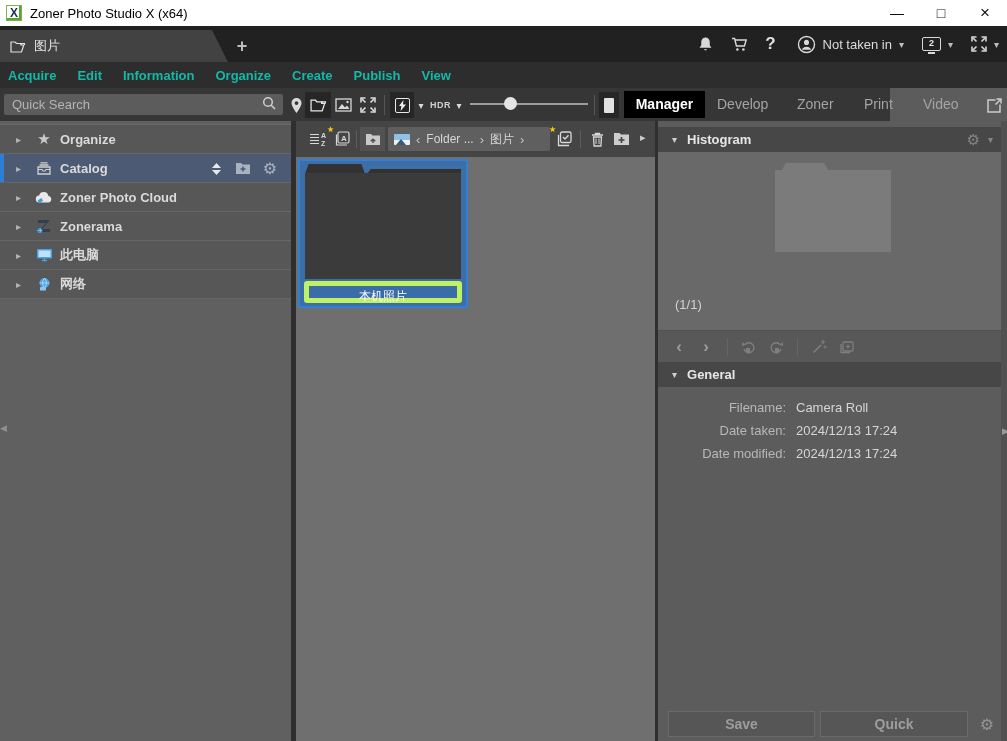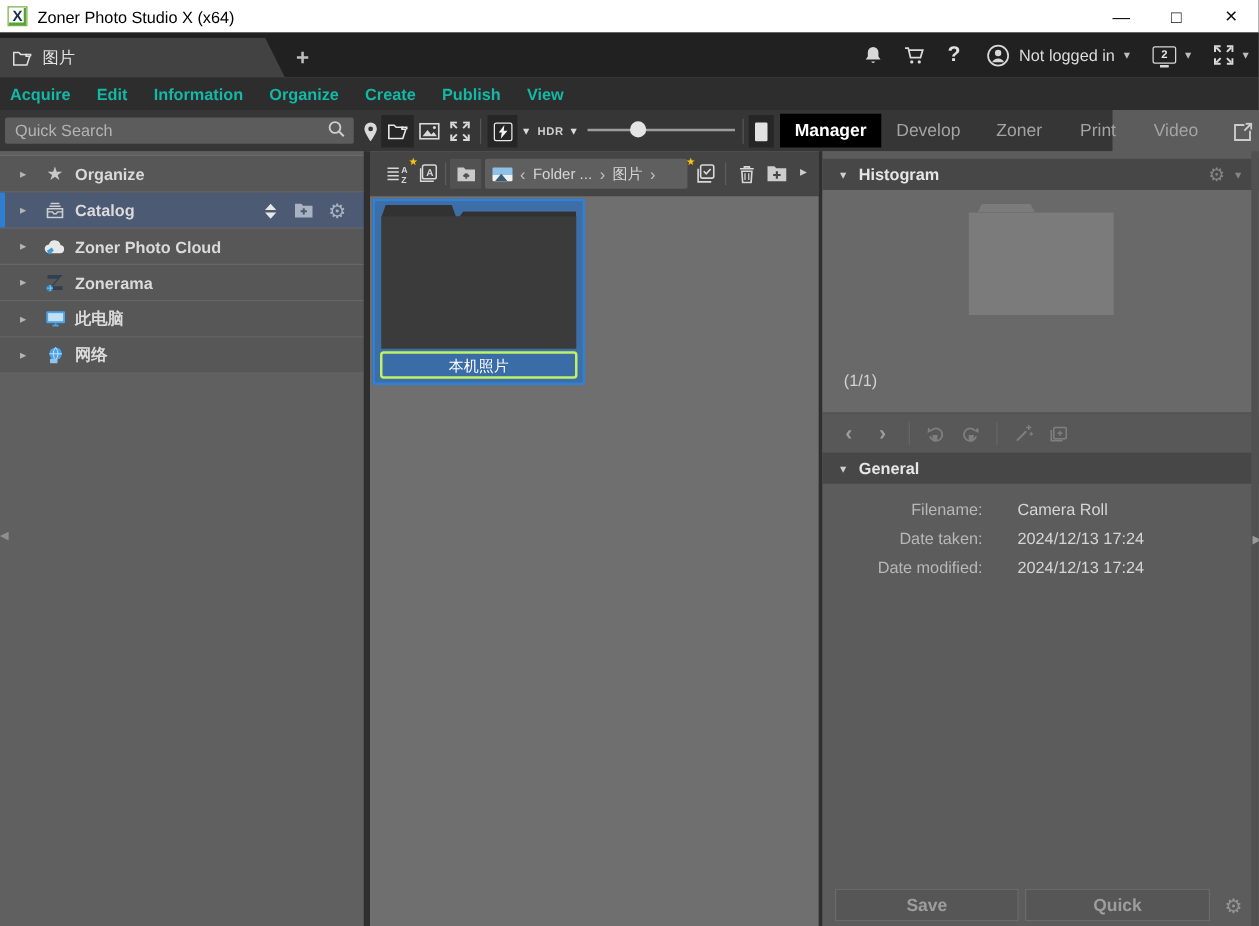--- a/index.html
+++ b/index.html
@@ -77,41 +77,41 @@
   .thumb-mini { width:16px; height:11px; border-radius:1px; background:linear-gradient(#8fc0e8 0 55%, #f0f0f0 55% 100%); position:relative; overflow:hidden; }
   .thumb-mini::after { content:""; position:absolute; left:2px; bottom:0; border-left:5px solid transparent; border-right:5px solid transparent; border-bottom:6px solid #3a5a78; }
   .star-badge { position:absolute; top:-1px; left:-3px; font-size:8px; color:#f6c51e; text-shadow:0 0 1px #8a6d00; }
   .bt-more { position:absolute; left:344px; top:10px; color:#cccccc; font-size:11px; }
 
   
   .tile { position:absolute; left:2px; top:38px; width:170px; height:149px; background:#3d6ea6; border:2px solid #2f80d6; }
   .tile-folder-back { position:absolute; left:5px; top:3px; width:60px; height:10px; background:#323232; clip-path:polygon(6% 0, 94% 0, 100% 100%, 0 100%); }
   .tile-folder-edge { position:absolute; left:67px; right:5px; top:8px; height:5px; background:#323232; clip-path:polygon(4% 0, 100% 0, 100% 100%, 0 100%); }
   .tile-folder-body { position:absolute; left:5px; right:5px; top:12px; bottom:27px; background:#3b3b3b; }
-  .tile-label { position:absolute; left:4px; right:4px; bottom:3px; height:22px; background:#3a6ca8; border:2px solid #bef264; border-radius:3px; color:#fff; font-size:12px; text-align:center; line-height:20px; }
+  .tile-label { position:absolute; left:4px; right:4px; bottom:3px; height:22px; background:#3a6ca8; border:5px solid #bef264; border-radius:3px; color:#fff; font-size:12px; text-align:center; line-height:20px; }
 
   
   .rpanel { position:absolute; left:658px; top:0; width:349px; height:620px; background:#5c5c5c; }
   .panel-header { position:relative; height:25px; background:#474747; display:flex; align-items:center; color:#e6e6e6; }
   .panel-header .ph-chev { margin-left:14px; font-size:10px; color:#cfcfcf; }
   .panel-header .ph-title { margin-left:10px; font-size:13px; font-weight:bold; }
   .ph-actions { position:absolute; right:14px; display:flex; align-items:center; gap:8px; color:#858585; }
   .hist-body { position:relative; height:178px; background:#696969; }
   .folder-sil { position:absolute; left:117px; top:18px; width:116px; height:82px; background:#7b7b7b; }
   .folder-sil::before { content:""; position:absolute; left:7px; top:-7px; width:46px; height:7px; background:#7b7b7b; clip-path:polygon(8% 0, 92% 0, 100% 100%, 0 100%); }
   .counter { position:absolute; left:17px; top:145px; font-size:13px; color:#d2d2d2; }
   .navbar { position:relative; height:32px; background:#585858; border-top:1px solid #515151; display:flex; align-items:center; padding-left:12px; gap:9px; }
   .nav-ico { display:flex; align-items:center; justify-content:center; width:18px; height:20px; color:#9d9d9d; }
   .nav-ico.dim { color:#7f7f7f; }
   .nav-sep { width:1px; height:18px; background:#656565; margin:0 3px; }
   .nav-arrow { font-size:17px; font-weight:bold; color:#9d9d9d; line-height:18px; }
   .gen-body { padding-top:9px; }
   .field-row { display:flex; height:23px; align-items:center; font-size:13px; }
   .field-label { width:128px; text-align:right; color:#b8b8b8; }
-  .field-value { margin-left:28px; color:#d6d6d6; }
+  .field-value { margin-left:10px; color:#d6d6d6; }
   .actions { position:absolute; left:0; bottom:3px; width:349px; height:27px; }
   .act-btn { position:absolute; top:0; height:26px; background:#565656; border:1px solid #6a6a6a; color:#9d9d9d; font-weight:bold; font-size:14px; text-align:center; line-height:24px; }
   .act-gear { position:absolute; right:13px; top:4px; font-size:16px; color:#949494; }
   .rstrip { position:absolute; right:0; top:121px; bottom:0; width:6px; background:#515151; }
   .collapse-r { position:absolute; right:-2px; top:305px; font-size:9px; color:#9a9a9a; }
 
   svg { display:block; }
 </style>
 </head>
 <body>
@@ -153,21 +153,21 @@
             <circle cx="12.4" cy="13" r="1.3" fill="#d8d8d8"></circle>
           </svg>
       </span>
       <span class="help-q">?</span>
       <span class="account">
         <svg width="19" height="19" viewBox="0 0 18 18">
             <circle cx="9" cy="9" r="7.6" fill="none" stroke="#d8d8d8" stroke-width="1.3"></circle>
             <circle cx="9" cy="7" r="2.4" fill="#d8d8d8"></circle>
             <path d="M4.5 14a5 5 0 0 1 9 0z" fill="#d8d8d8"></path>
           </svg>
-        <span>Not logged in</span>
+        <span>Not taken in</span>
         <span class="chev">▾</span>
       </span>
       <span class="account">
         <span class="monitor2">2</span>
         <span class="chev">▾</span>
       </span>
       <span class="account">
         <svg width="16" height="16" viewBox="0 0 16 16">
             <path d="M1 5.5V1h4.5M15 5.5V1h-4.5M1 10.5V15h4.5M15 10.5V15h-4.5" fill="none" stroke="#d8d8d8" stroke-width="1.6"></path>
             <path d="M2 2l3.5 3.5M14 2l-3.5 3.5M2 14l3.5-3.5M14 14l-3.5-3.5" stroke="#d8d8d8" stroke-width="1.6"></path>

